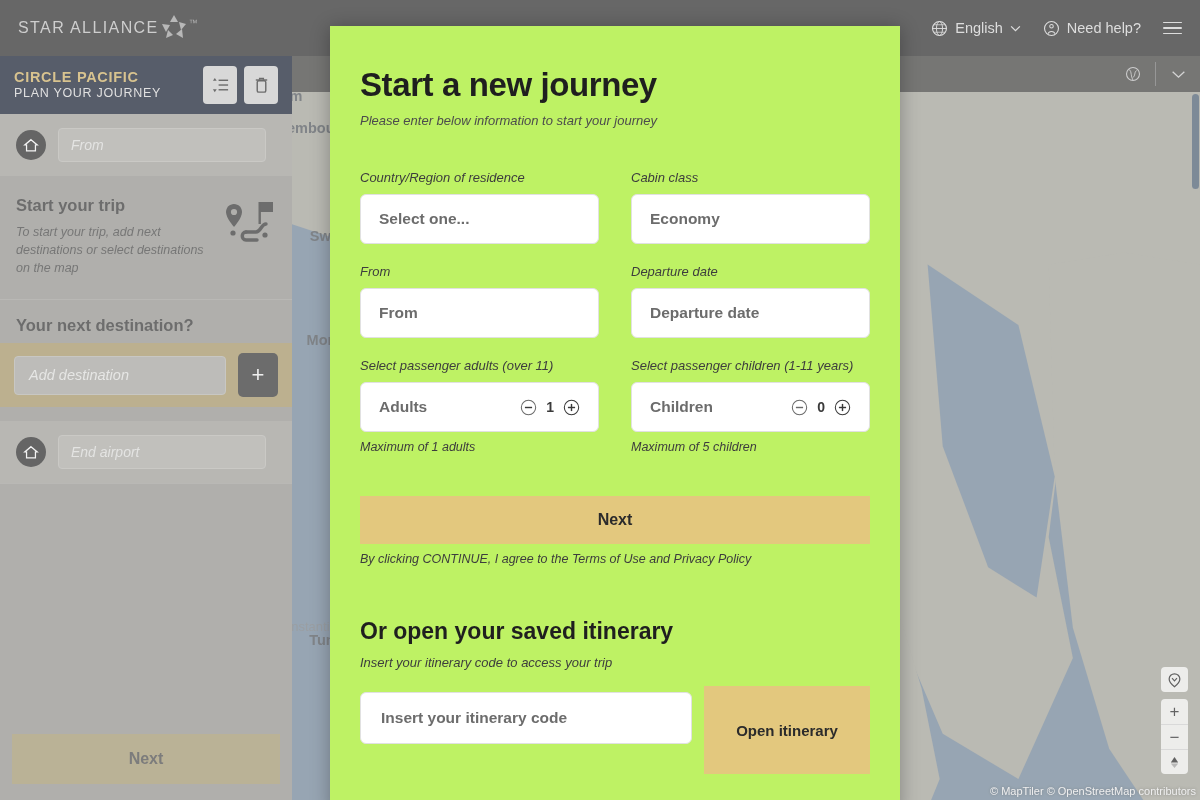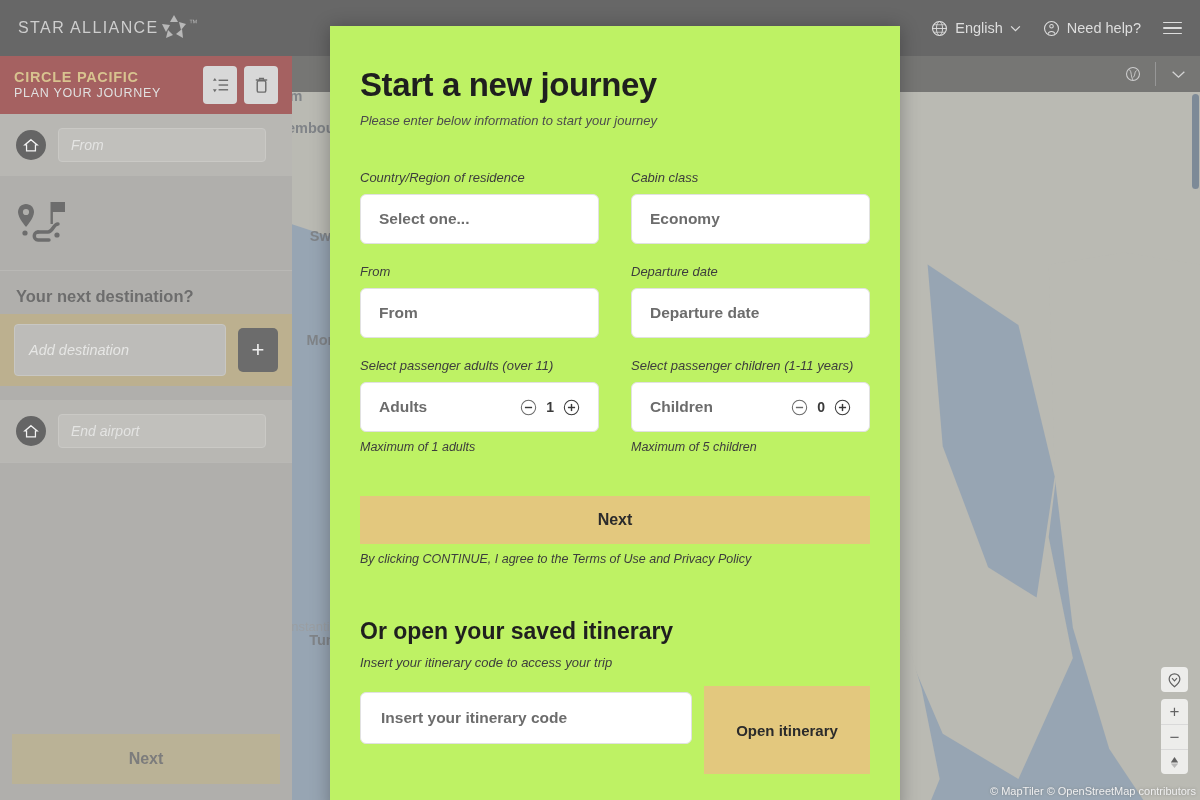--- a/index.html
+++ b/index.html
@@ -65,21 +65,21 @@
   
   #left-panel {
     width: 292px;
     flex: 0 0 292px;
     background: #8e8d88;
     display: flex;
     flex-direction: column;
     position: relative;
   }
   #panel-header {
-    background: #7f1d1d;
+    background: #0f172a;
     padding: 10px 14px;
     display: flex;
     align-items: center;
     min-height: 54px;
     justify-content: flex-end;
   }
   .panel-title-gold {
     color: #c7a95f;
     font-size: 14.5px;
     font-weight: bold;
@@ -143,21 +143,21 @@
 
   #add-dest-row {
     background: #a08f5f;
     padding: 10px 14px;
     display: flex;
     align-items: center;
     gap: 12px;
   }
   #add-dest-input {
     flex: 1 1 auto;
-    height: 52px;
+    height: 39px;
     background: #a1a09b;
     border: 1px solid #b0afaa;
     border-radius: 4px;
     display: flex; align-items: center;
     padding: 0 14px;
     color: #dcdcda;
     font-size: 14.5px;
     font-style: italic;
   }
   #add-dest-btn {
@@ -492,20 +492,24 @@
       <div class="field-row">
         <div class="home-badge">
           <svg width="16" height="16" viewBox="0 0 18 18">
             <path d="M9 3 L16 9 L14 9 L14 15.5 L4 15.5 L4 9 L2 9 Z" fill="none" stroke="#f0f0f0" stroke-width="1.4"></path>
           </svg>
         </div>
         <div class="panel-input">From</div>
       </div>
 
       <div id="start-trip-block">
+        <div style="flex:1 1 auto;">
+          <div class="st-heading">Start your trip</div>
+          <div class="st-desc">To start your trip, add next destinations or select destinations on the map</div>
+        </div>
         <svg class="route-icon" width="52" height="48" viewBox="0 0 52 48">
           <g fill="#2e2e2e">
             <path d="M10 4 C5.6 4 2 7.6 2 12 C2 18 10 27 10 27 C10 27 18 18 18 12 C18 7.6 14.4 4 10 4 Z"></path>
             <circle cx="10" cy="12" r="3.1" fill="#8e8d88"></circle>
             <rect x="36" y="2" width="13" height="10"></rect>
             <rect x="34.5" y="2" width="2.4" height="22"></rect>
             <circle cx="9" cy="33" r="2.6"></circle>
             <circle cx="41" cy="35" r="2.6"></circle>
           </g>
           <path d="M22 32 L32 32 C37 32 37 24 42 24" fill="none" stroke="#2e2e2e" stroke-width="3.4" stroke-linecap="round"></path>

